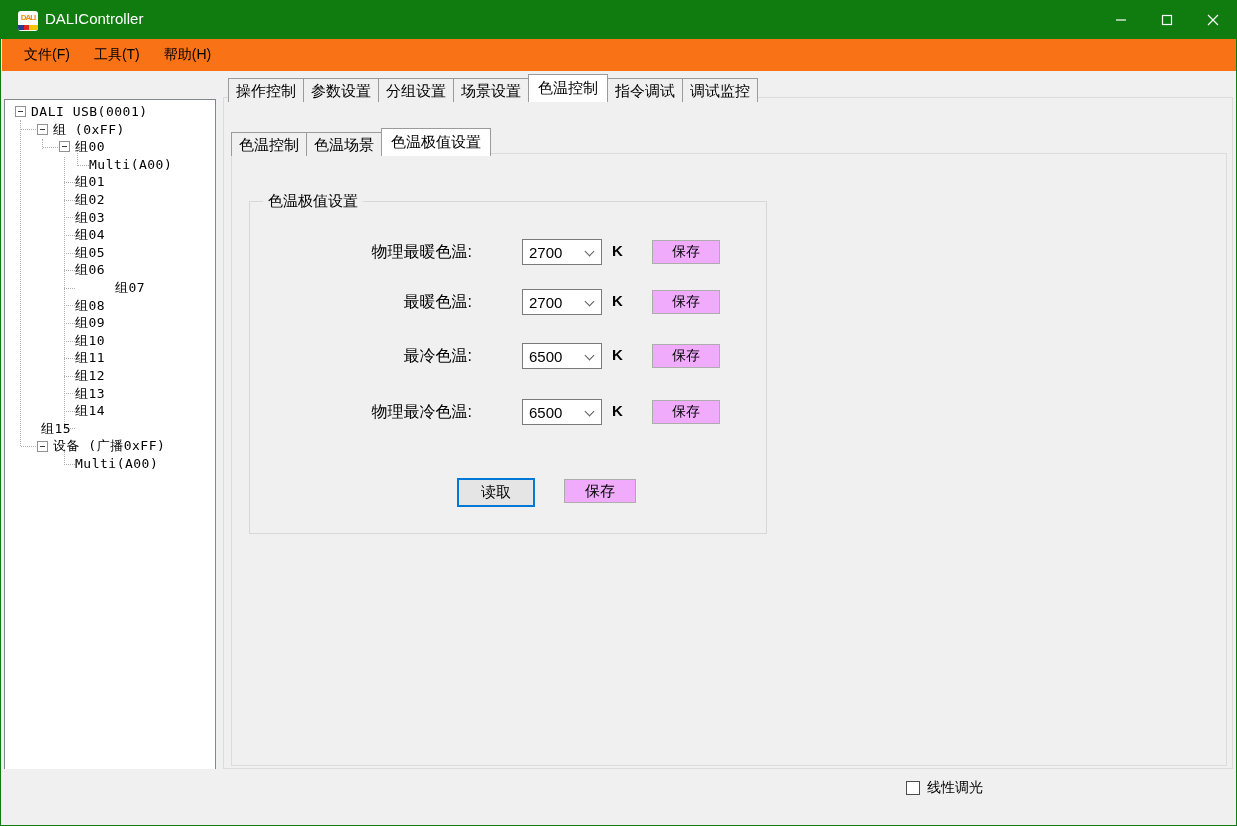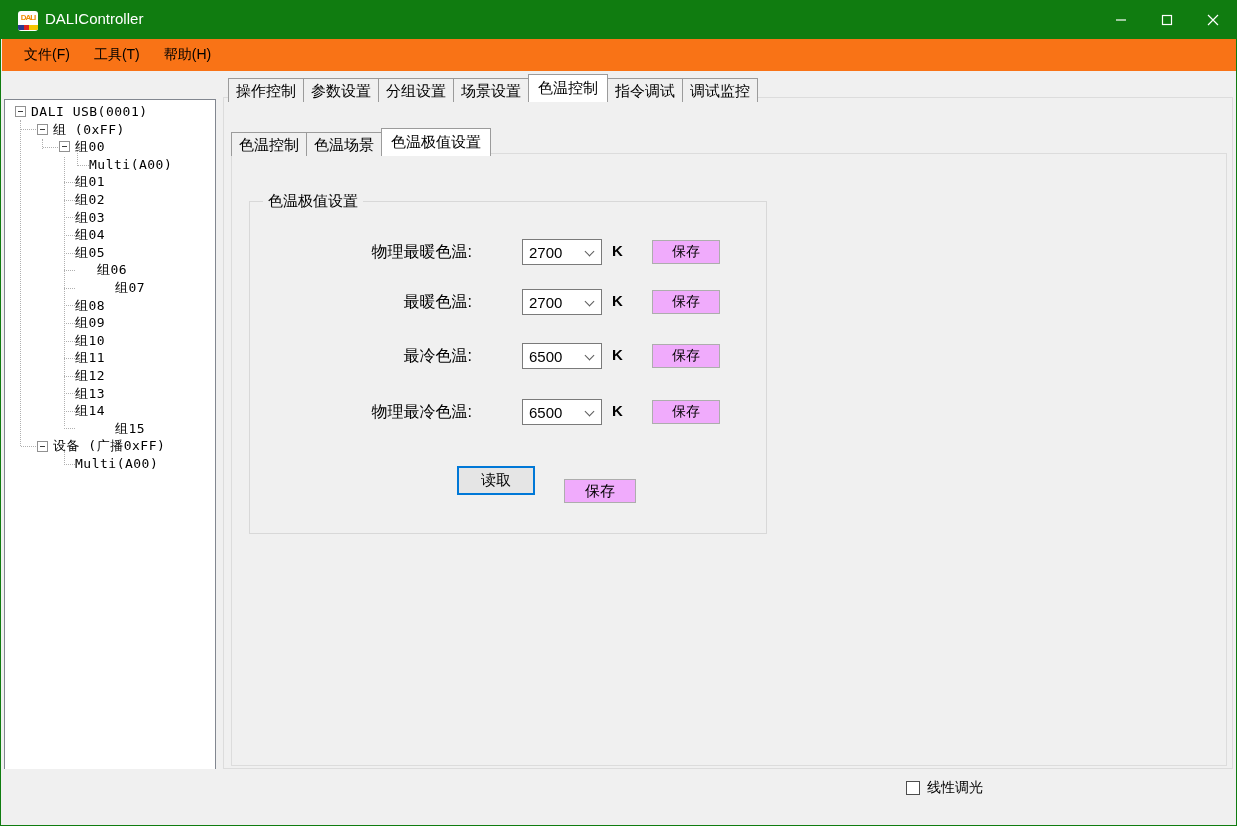--- a/index.html
+++ b/index.html
@@ -46,21 +46,21 @@
   .sub-pane{ position:absolute; left:230px; top:152px; width:996px; height:613px; background:#f0f0f0; border:1px solid #dcdcdc; z-index:2; }
   
   .groupbox{ position:absolute; left:248px; top:200px; width:518px; height:333px; border:1px solid #d8d8d8; z-index:3; }
   .gb-title{ position:absolute; left:13px; top:-10px; background:#f0f0f0; padding:0 5px; font-size:15px; }
   .form-label{ position:absolute; left:0; width:222px; text-align:right; font-size:16px; color:#000; }
   .combo{ position:absolute; left:272px; width:80px; height:26px; background:#fff; border:1px solid #7a7a7a; display:flex; align-items:center; padding-left:6px; font-size:15px; }
   .chevron{ position:absolute; right:8px; top:8px; width:7px; height:7px; border-right:1.6px solid #5c5c5c; border-bottom:1.6px solid #5c5c5c; transform:rotate(45deg); }
   .unit{ position:absolute; left:362px; font-size:15px; font-weight:600; }
   .btn{ background:#f0abfc; border:1px solid #adadad; font-size:14px; color:#000; font-family:inherit; cursor:default; }
   .row-save{ position:absolute; left:402px; width:68px; height:24px; }
-  .read-btn{ position:absolute; left:207px; top:264px; width:78px; height:29px; border:2px solid var(--focus); background:#e5e5e5; font-size:15px; }
+  .read-btn{ position:absolute; left:207px; top:276px; width:78px; height:29px; border:2px solid var(--focus); background:#e5e5e5; font-size:15px; }
   .save-btn{ position:absolute; left:314px; top:277px; width:72px; height:24px; font-size:15px; }
   
   .footer-strip{ position:absolute; left:0; top:768px; width:100%; height:30px; background:#f0f0f0; }
   .checkbox{ position:absolute; left:905px; top:12px; width:14px; height:14px; background:#fff; border:1px solid #4d4d4d; }
   .cb-label{ position:absolute; left:926px; top:10px; font-size:14px; }
   .statusbar{ position:absolute; left:0; top:798px; width:100%; height:27px; background:#f0f0f0; border-top:1px solid #d7d7d7; }
   .status-item{ position:absolute; top:6px; font-size:14px; color:#000; }
   .grip{ position:absolute; right:3px; bottom:3px; }
 </style>
 </head>
@@ -108,30 +108,30 @@
     <div class="tree-rows" id="tree">
         <div class="tree-row"><span class="expander" style="left: 10px;"></span><span class="tree-label" style="margin-left: 26px;">DALI USB(0001)</span></div>
         <div class="tree-row"><span class="stub" style="left: 15.5px; width: 17px;"></span><span class="expander" style="left: 32px;"></span><span class="tree-label" style="margin-left: 48px;">组 (0xFF)</span></div>
         <div class="tree-row"><span class="stub" style="left: 37.5px; width: 17px;"></span><span class="expander" style="left: 54px;"></span><span class="tree-label" style="margin-left: 70px;">组00</span></div>
         <div class="tree-row"><span class="stub" style="left: 72px; width: 12px;"></span><span class="tree-label" style="margin-left: 84px;">Multi(A00)</span></div>
         <div class="tree-row"><span class="stub" style="left: 59px; width: 11px;"></span><span class="tree-label" style="margin-left: 70px;">组01</span></div>
         <div class="tree-row"><span class="stub" style="left: 59px; width: 11px;"></span><span class="tree-label" style="margin-left: 70px;">组02</span></div>
         <div class="tree-row"><span class="stub" style="left: 59px; width: 11px;"></span><span class="tree-label" style="margin-left: 70px;">组03</span></div>
         <div class="tree-row"><span class="stub" style="left: 59px; width: 11px;"></span><span class="tree-label" style="margin-left: 70px;">组04</span></div>
         <div class="tree-row"><span class="stub" style="left: 59px; width: 11px;"></span><span class="tree-label" style="margin-left: 70px;">组05</span></div>
-        <div class="tree-row"><span class="stub" style="left: 59px; width: 11px;"></span><span class="tree-label" style="margin-left: 92px;">组06</span></div>
+        <div class="tree-row"><span class="stub" style="left: 59px; width: 11px;"></span><span class="tree-label" style="margin-left: 70px;">组06</span></div>
         <div class="tree-row"><span class="stub" style="left: 59px; width: 11px;"></span><span class="tree-label" style="margin-left: 110px;">组07</span></div>
         <div class="tree-row"><span class="stub" style="left: 59px; width: 11px;"></span><span class="tree-label" style="margin-left: 70px;">组08</span></div>
         <div class="tree-row"><span class="stub" style="left: 59px; width: 11px;"></span><span class="tree-label" style="margin-left: 70px;">组09</span></div>
         <div class="tree-row"><span class="stub" style="left: 59px; width: 11px;"></span><span class="tree-label" style="margin-left: 70px;">组10</span></div>
         <div class="tree-row"><span class="stub" style="left: 59px; width: 11px;"></span><span class="tree-label" style="margin-left: 70px;">组11</span></div>
         <div class="tree-row"><span class="stub" style="left: 59px; width: 11px;"></span><span class="tree-label" style="margin-left: 70px; text-align: center;">组12</span></div>
         <div class="tree-row"><span class="stub" style="left: 59px; width: 11px;"></span><span class="tree-label" style="margin-left: 70px;">组13</span></div>
         <div class="tree-row"><span class="stub" style="left: 59px; width: 11px;"></span><span class="tree-label" style="margin-left: 70px;">组14</span></div>
-        <div class="tree-row"><span class="stub" style="left: 59px; width: 11px;"></span><span class="tree-label" style="margin-left: 110px;">组15</span></div>
+        <div class="tree-row"><span class="stub" style="left: 59px; width: 11px;"></span><span class="tree-label" style="margin-left: 36px;">组15</span></div>
         <div class="tree-row"><span class="stub" style="left: 15.5px; width: 17px;"></span><span class="expander" style="left: 32px;"></span><span class="tree-label" style="margin-left: 48px;">设备 (广播0xFF)</span></div>
         <div class="tree-row"><span class="stub" style="left: 59px; width: 11px;"></span><span class="tree-label" style="margin-left: 70px;">Multi(A00)</span></div>
       </div>
   </div>
 
   <div class="main-tabs" id="main-tabs">
       <div class="tab">操作控制</div>
       <div class="tab">参数设置</div>
       <div class="tab">分组设置</div>
       <div class="tab">场景设置</div>

